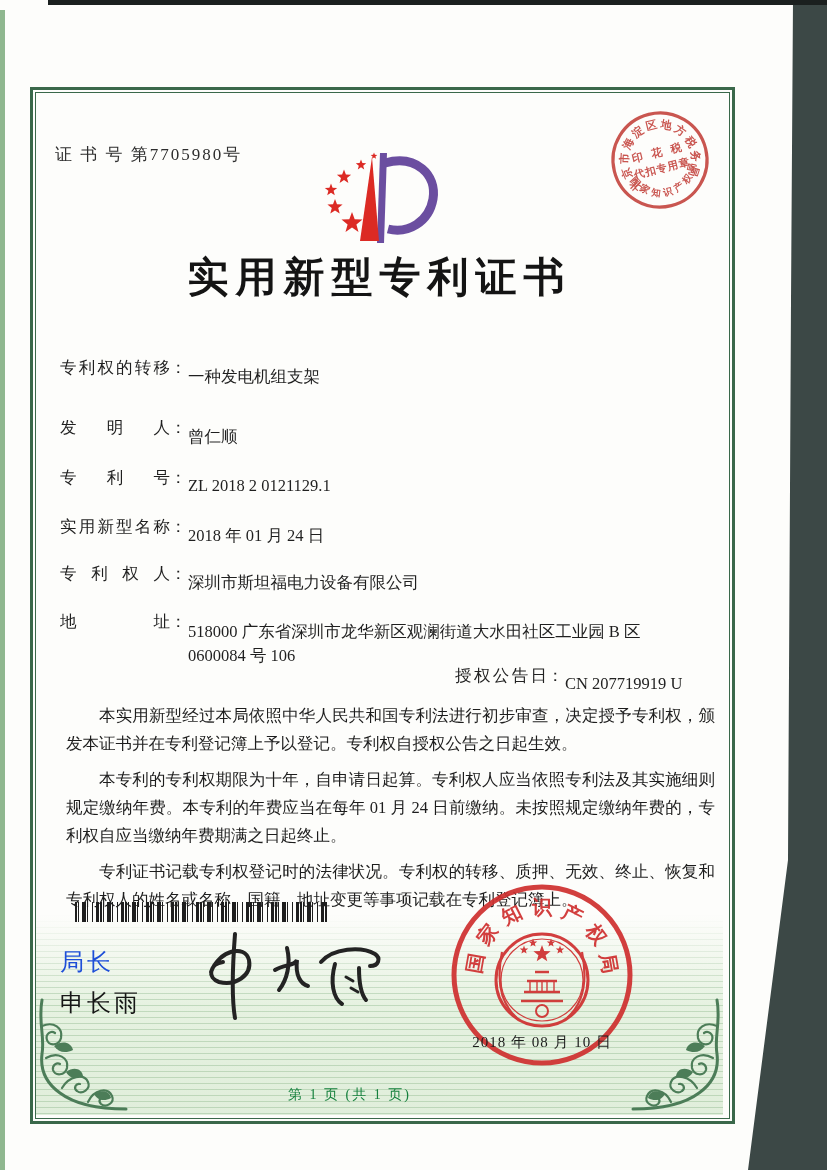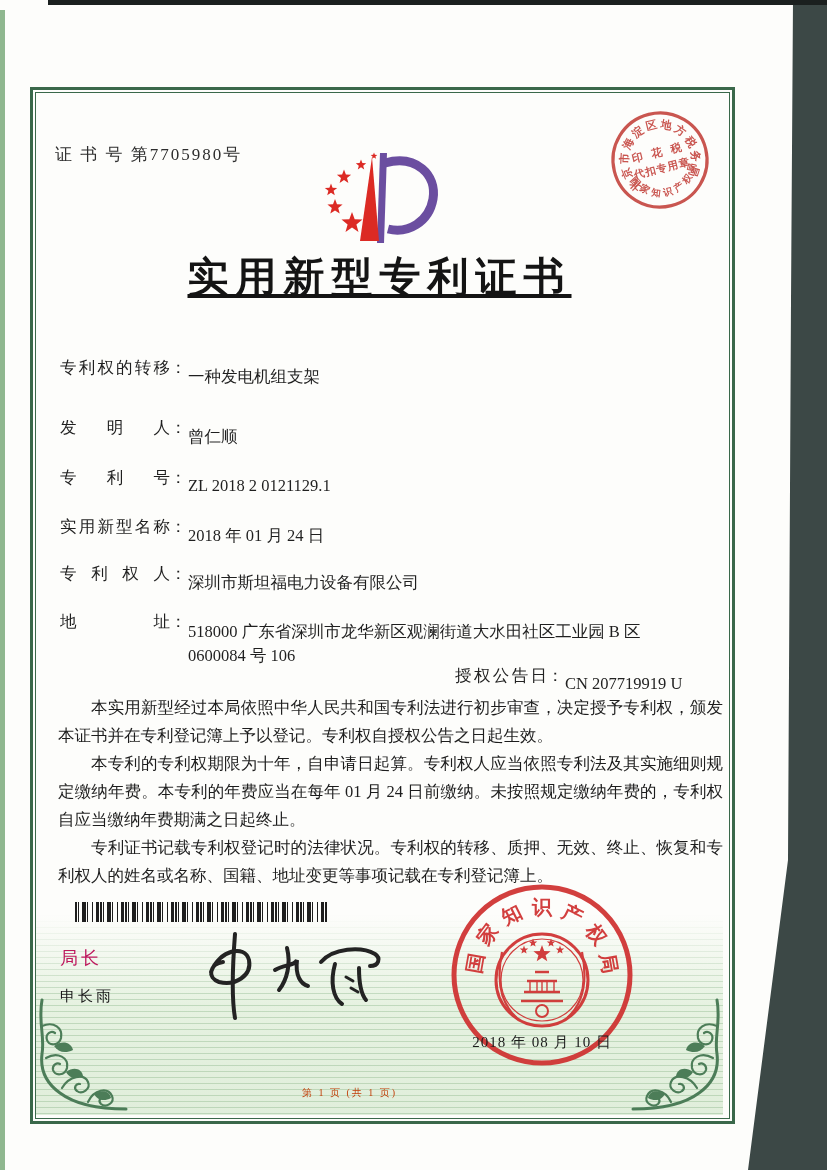--- a/index.html
+++ b/index.html
@@ -17,43 +17,43 @@
   
   .tint{left:36px;top:915px;width:687px;height:200px;
         background:linear-gradient(to bottom,rgba(226,240,220,0) 0,rgba(226,240,220,.85) 45%,#e0eedb 100%);}
   .tint::after{content:"";position:absolute;inset:0;
         background:repeating-linear-gradient(to bottom,rgba(106,160,106,.30) 0 1px,transparent 1px 6px);
         -webkit-mask:linear-gradient(to bottom,transparent,#000 40%);
         mask:linear-gradient(to bottom,transparent,#000 40%);}
   
   .cert-no{left:55px;top:143px;font-size:17px;letter-spacing:2px;color:#2e2e2e;}
   .title{left:30px;top:250px;width:699px;text-align:center;font-size:41px;font-weight:700;
-         letter-spacing:7px;color:#141414;text-decoration:underline;}
+         letter-spacing:7px;color:#141414;}
   .row{left:60px;font-size:16.5px;color:#1f1f1f;white-space:nowrap;}
   .lbl{display:inline-block;width:110px;text-align:justify;text-align-last:justify;vertical-align:top;}
   .colon{display:inline-block;width:18px;vertical-align:top;}
   .val{display:inline-block;vertical-align:top;margin-top:9px;}
   .val-wrap{white-space:normal;width:462px;line-height:24px;}
   .pair2{left:455px;font-size:16.5px;white-space:nowrap;}
   .pair2 .lbl{width:92px;}
   .body{left:58px;top:694px;width:665px;font-size:16.5px;line-height:28px;color:#1d1d1d;text-align:justify;}
-  .body p{margin:0;text-indent:2em;}
+  .body p{margin:8px;text-indent:2em;}
   .barcode{left:75px;top:902px;width:253px;height:20px;
      background:repeating-linear-gradient(90deg,#1e1e1e 0 2px,transparent 2px 3px,#1e1e1e 3px 4px,
        transparent 4px 7px,#1e1e1e 7px 11px,transparent 11px 12px,#1e1e1e 12px 13px,
        transparent 13px 17px,#1e1e1e 17px 18px,transparent 18px 21px,#1e1e1e 21px 24px,transparent 24px 25px);}
-  .director-title{left:60px;top:946px;font-size:18px;letter-spacing:3px;color:#be185d;}
-  .director-name{left:60px;top:987px;font-size:15px;letter-spacing:3px;color:#161616;}
+  .director-title{left:60px;top:946px;font-size:24px;letter-spacing:3px;color:#1d4ed8;}
+  .director-name{left:60px;top:987px;font-size:24px;letter-spacing:3px;color:#161616;}
   .signature{left:183px;top:920px;}
   .seal-office{left:447px;top:880px;}
   .seal-tax{left:600px;top:100px;transform:rotate(-14deg);}
   .ornL{left:36px;top:996px;}
   .ornR{left:631px;top:996px;transform:scaleX(-1);}
-  .footer{left:30px;top:1086px;width:699px;text-align:center;font-size:10px;letter-spacing:2px;
-          color:#c2410c;transform:translateX(-30px);}
+  .footer{left:30px;top:1086px;width:699px;text-align:center;font-size:14px;letter-spacing:2px;
+          color:#15803d;transform:translateX(-30px);}
   .logo{left:318px;top:149px;}
 </style>
 </head>
 <body>
 
 <div class="scan">
 
   <div class="abs edge-right"></div>
   <div class="abs edge-top"></div>
   <div class="abs edge-left-green"></div>

